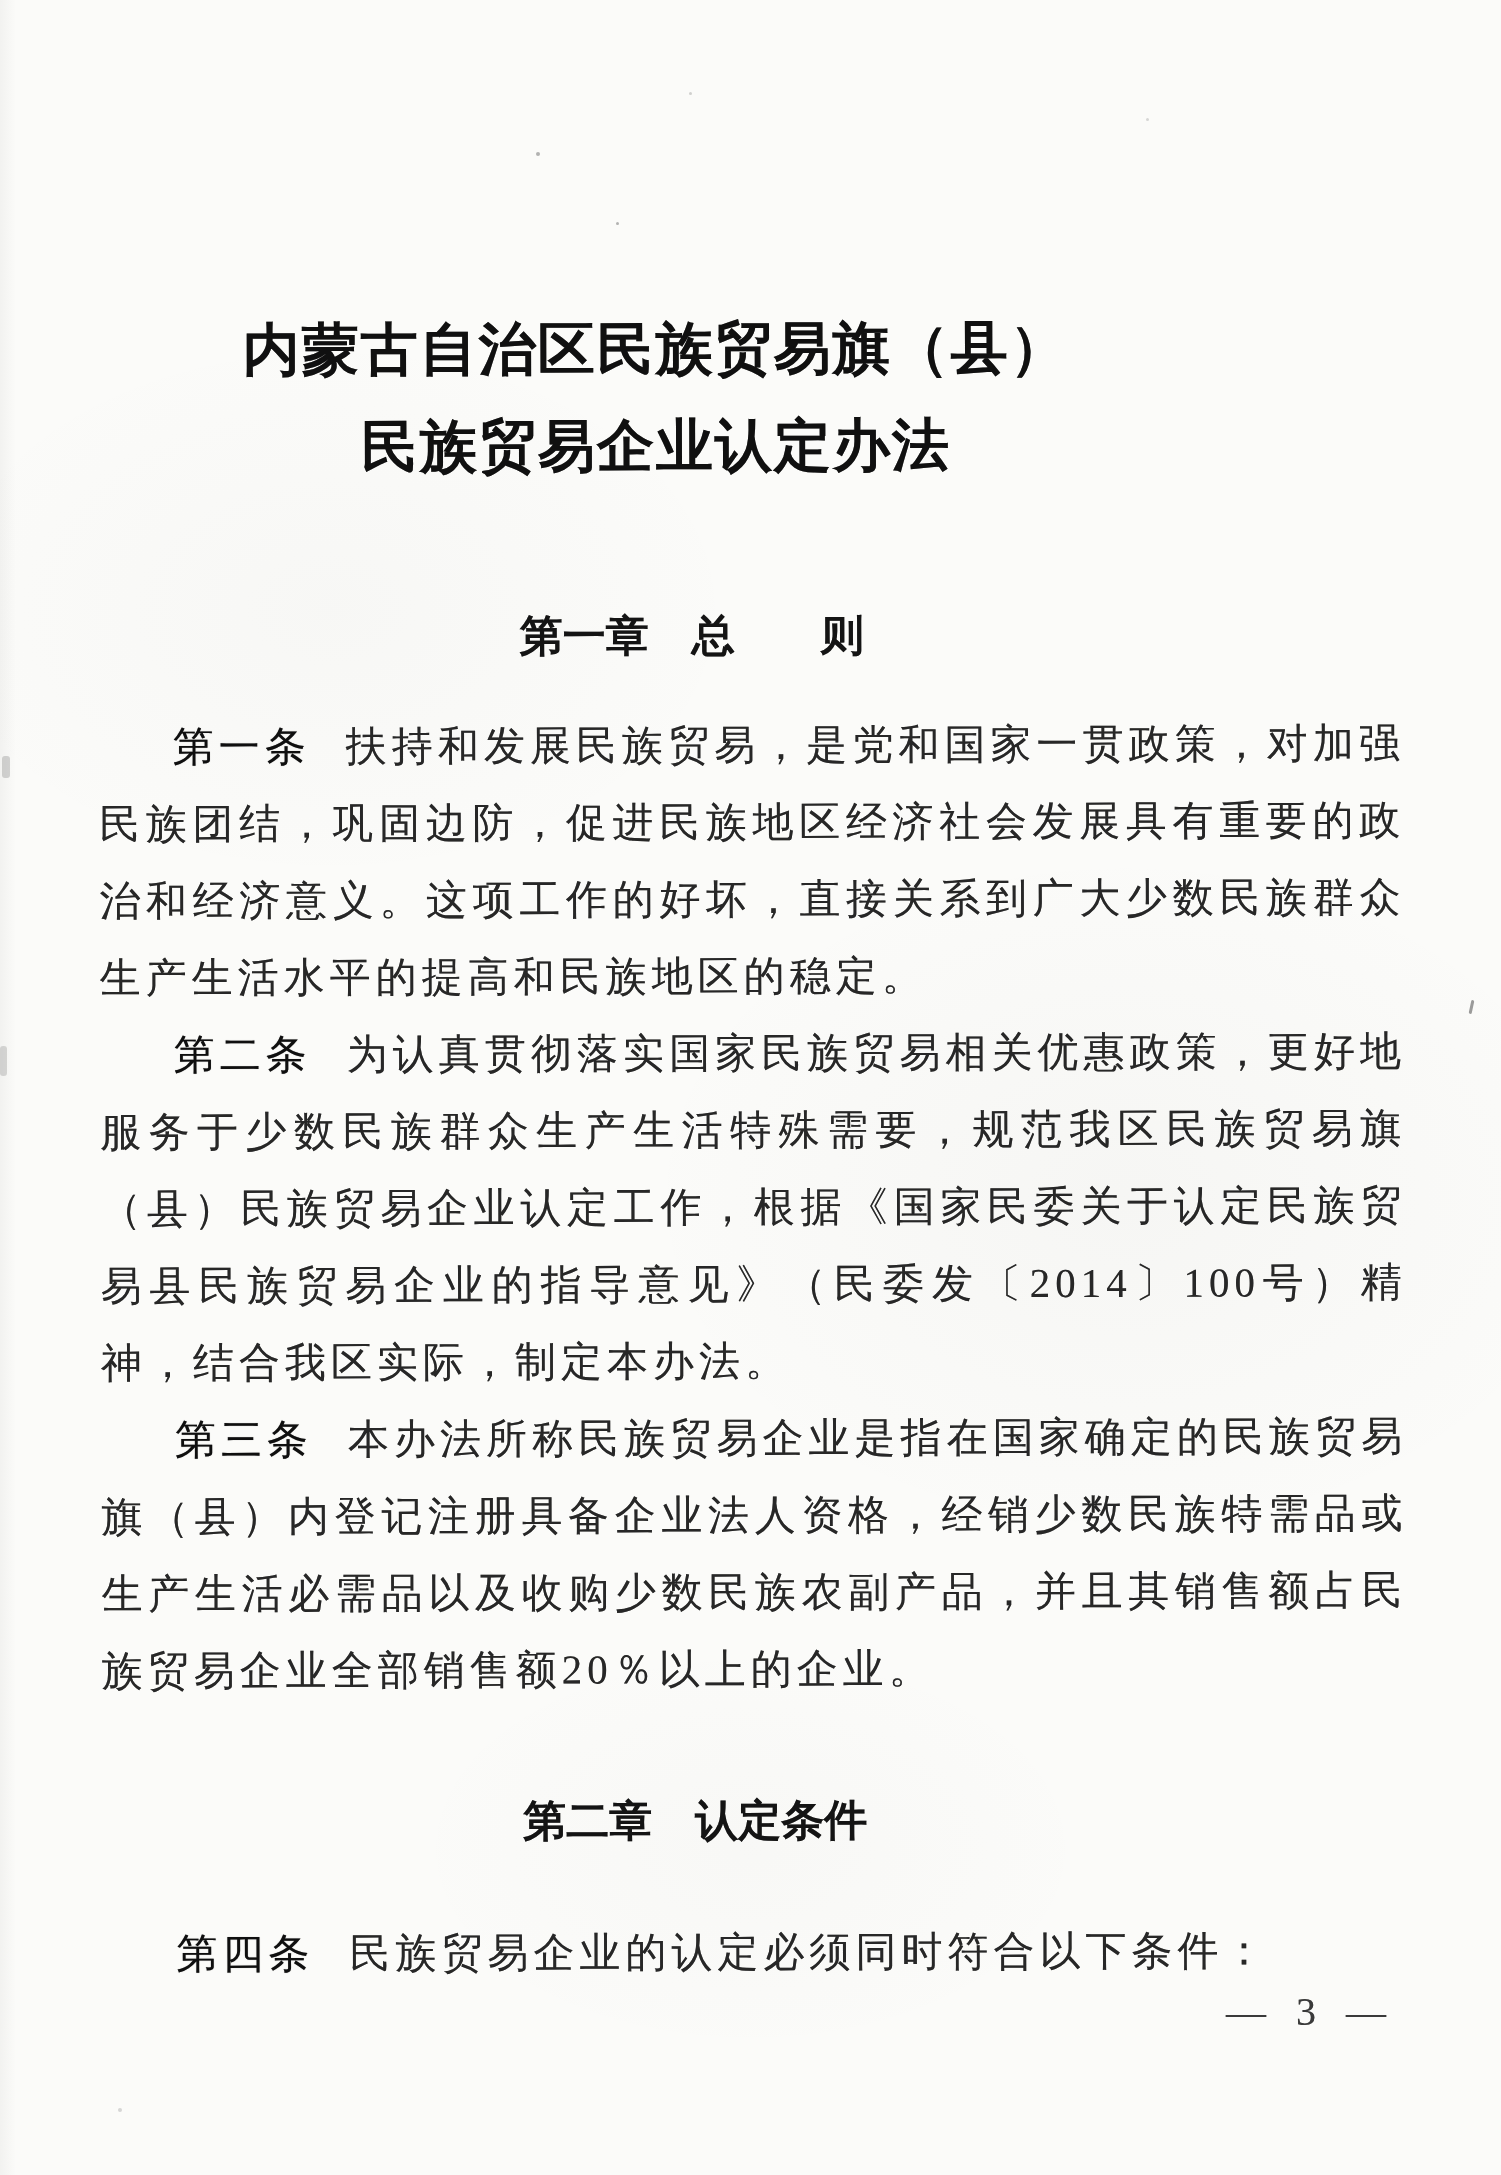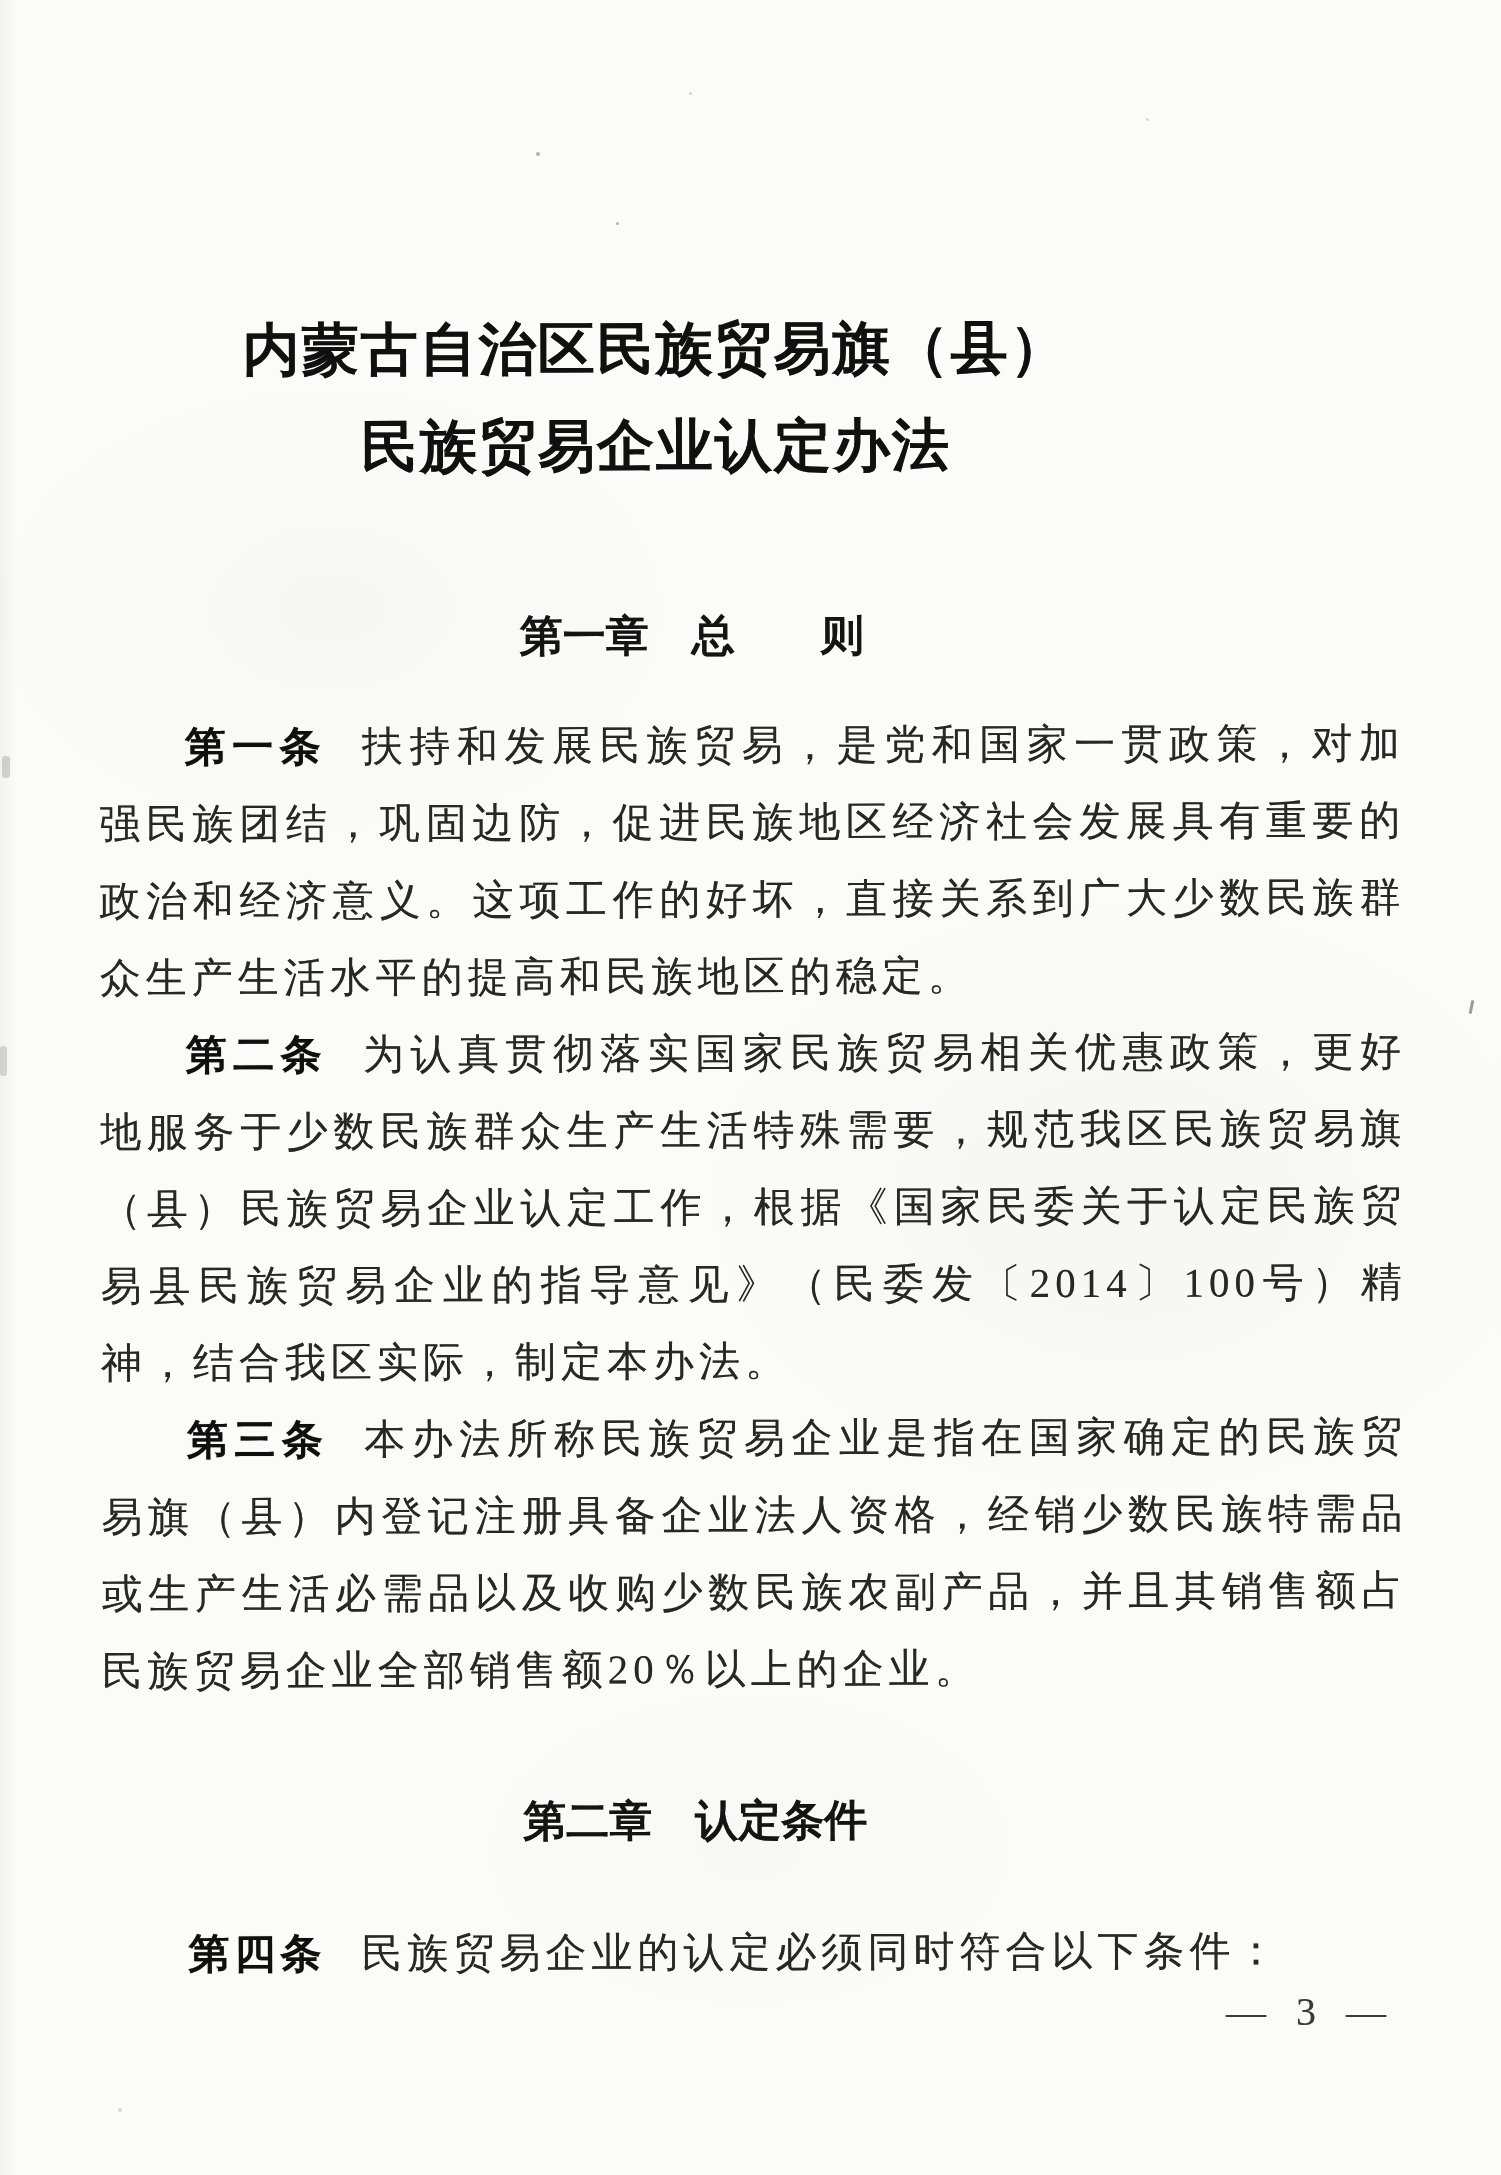--- a/index.html
+++ b/index.html
@@ -54,25 +54,24 @@
     margin: 0;
     font-size: 41px;
     line-height: 77px;
     letter-spacing: 5px;
     text-align: justify;
     text-indent: 1.8em;
     color: #272727;
     text-shadow: 0 0 0.4px rgba(20,20,20,0.45);
   }
   .art-num {
-    font-weight: 700;
+    font-weight: 400;
     color: #0f0f0f;
     margin-right: 0.85em;
     text-shadow: 0 0 0.7px rgba(0,0,0,0.6);
-    margin-left: 12px;
   }
   .page-number {
     position: absolute;
     top: 1988px;
     right: 105px;
     font-size: 40px;
     letter-spacing: 10px;
     color: #3a3a3a;
     text-shadow: 0 0 0.4px rgba(20,20,20,0.4);
   }

